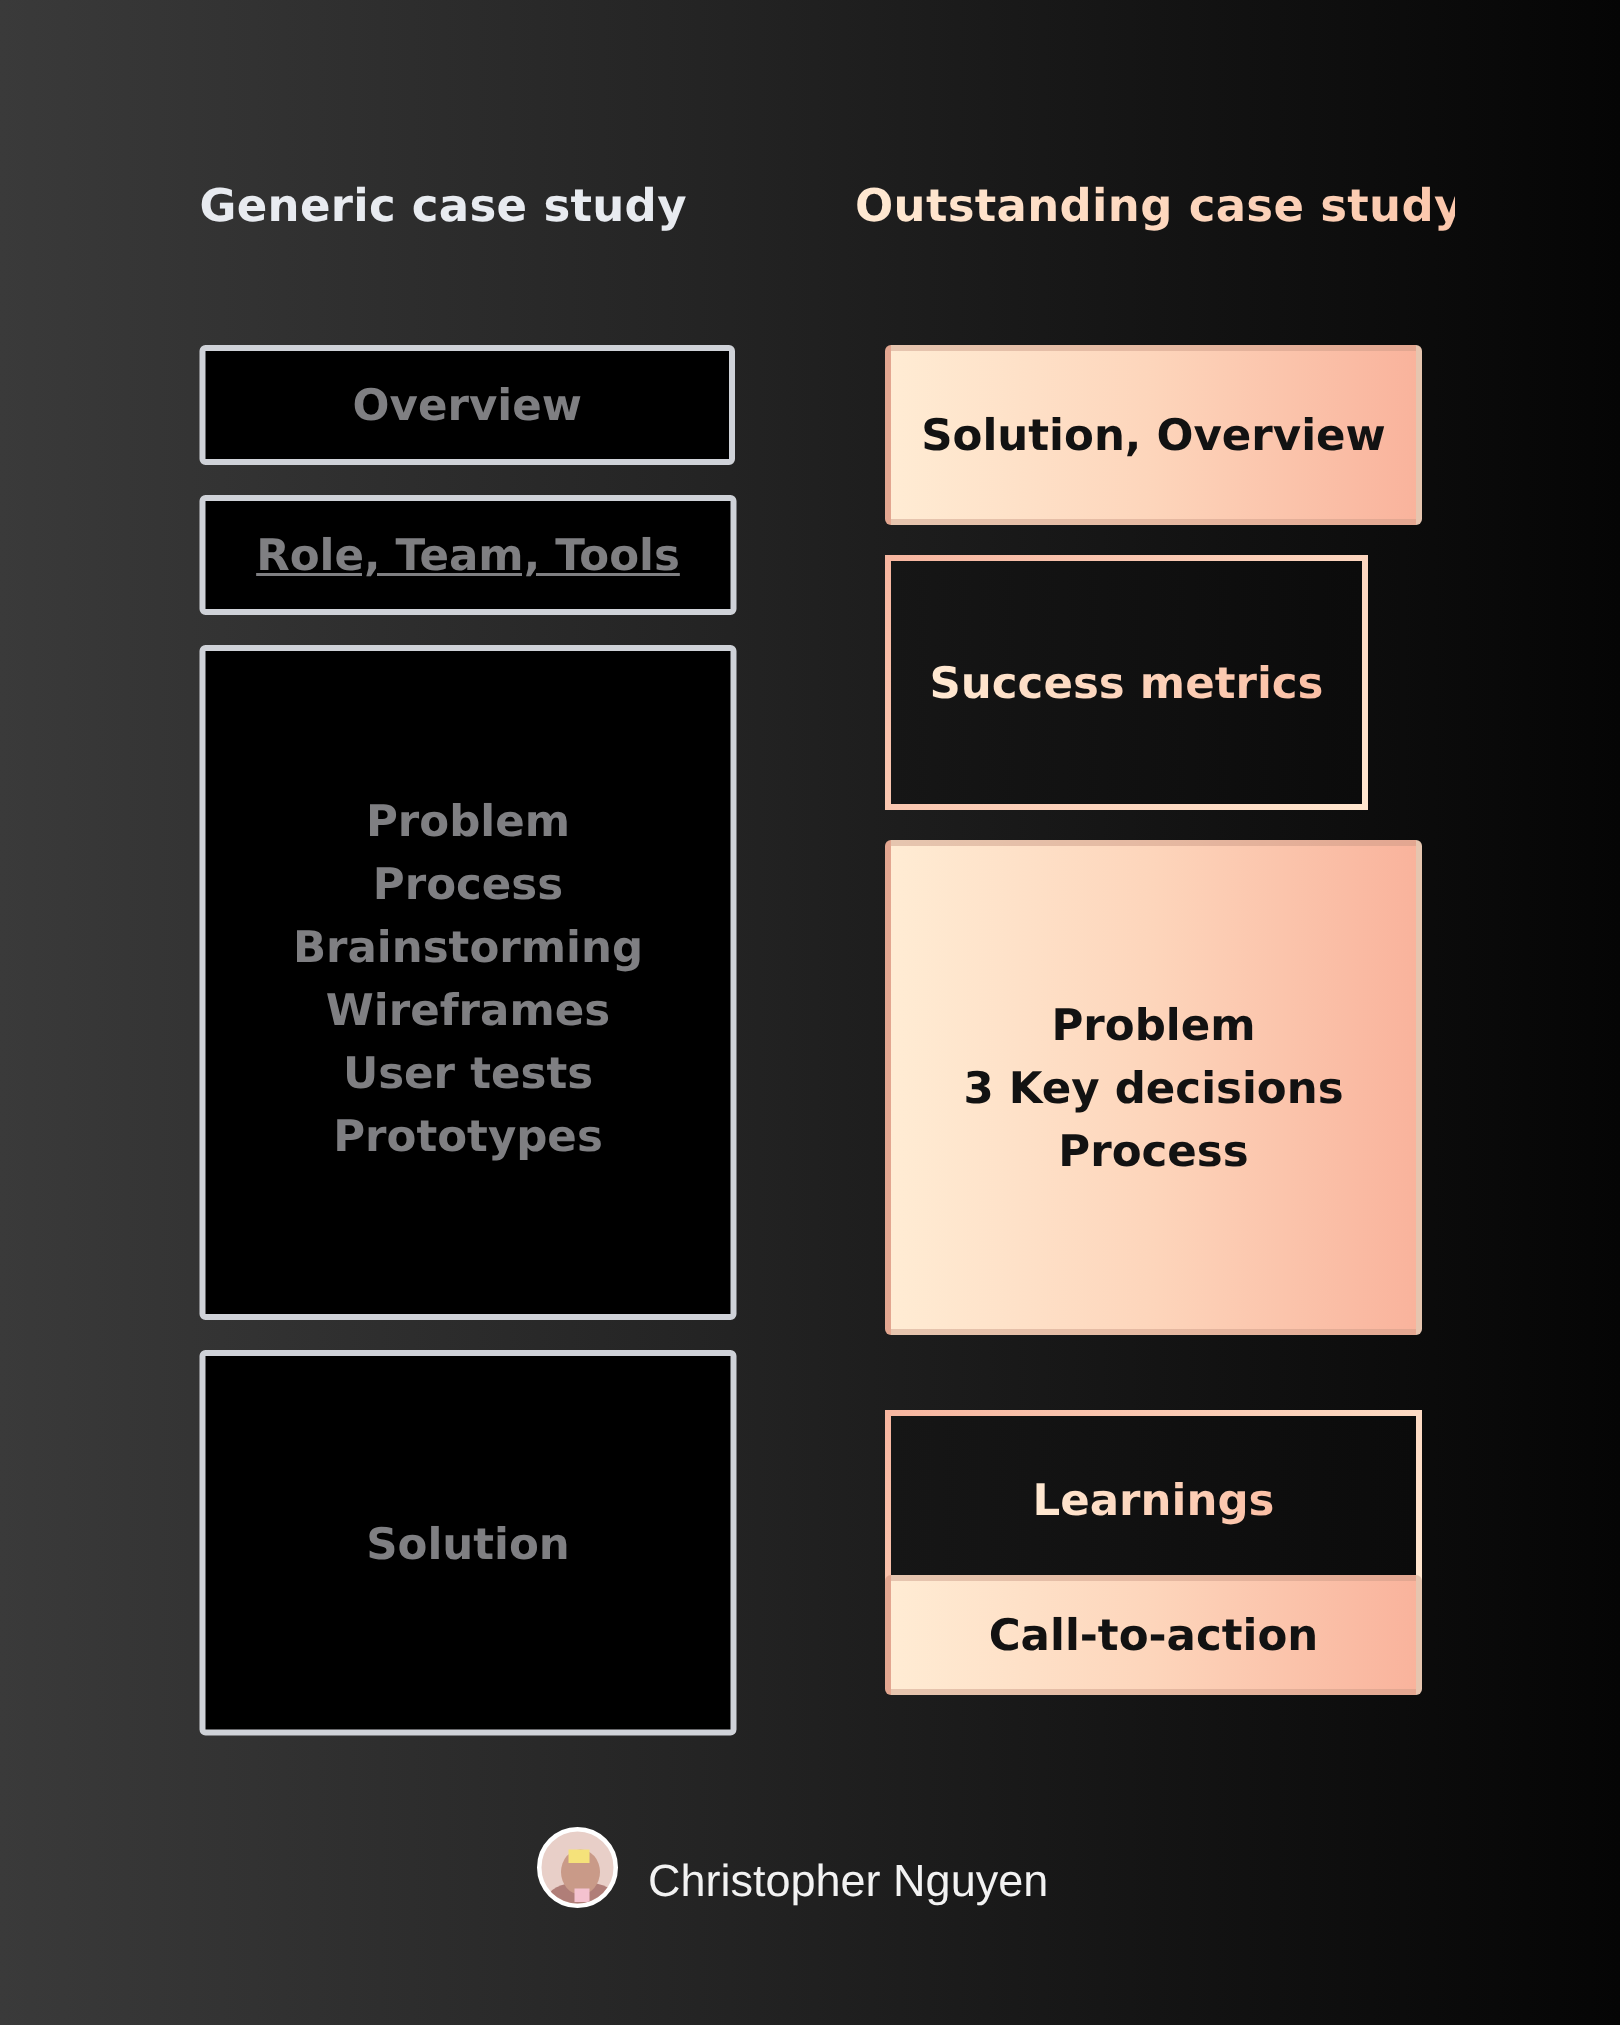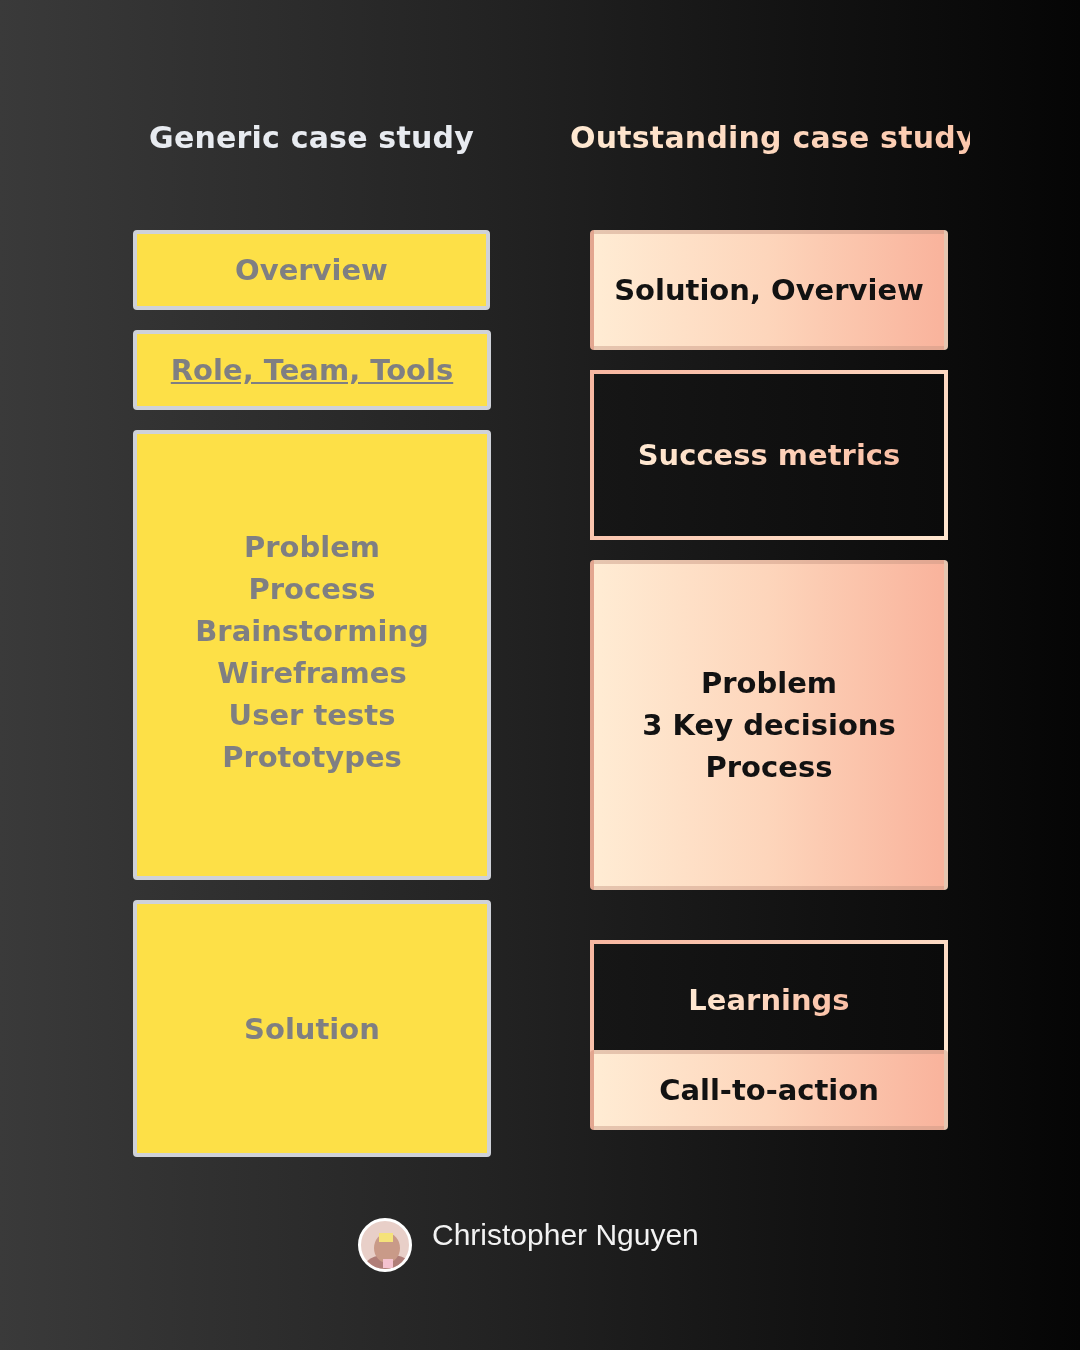--- a/index.html
+++ b/index.html
@@ -4,52 +4,52 @@
 <style>
   html, body { margin: 0; padding: 0; }
   body {
     width: 1080px; height: 1350px; overflow: hidden;
     background: linear-gradient(90deg, #3a3a3a 0%, #232323 45%, #121212 75%, #050505 100%);
     font-family: "DejaVu Sans", sans-serif;
     position: relative;
   }
   .col-title {
     position: absolute; top: 120px; font-size: 30px; font-weight: bold;
-    text-align: center; white-space: nowrap; letter-spacing: 0.2px;
+    white-space: nowrap; letter-spacing: 0.2px;
   }
   .title-left { left: 133px; width: 357px; color: #e8ebf0; }
   .title-right {
     left: 570px; width: 400px;
     background: linear-gradient(90deg, #ffe9d2 0%, #fbc7ac 100%);
     -webkit-background-clip: text; background-clip: text; color: transparent;
   }
   .box {
     position: absolute; box-sizing: border-box; border-radius: 4px;
     display: flex; align-items: center; justify-content: center; flex-direction: column;
     text-align: center; font-weight: bold; font-size: 29px; line-height: 42px;
   }
   .gbox {
-    background: #fde047; border: 4px solid #cfd2d8; color: #7f7f82; text-align: center;
+    background: #000000; border: 4px solid #cfd2d8; color: #7f7f82; text-align: center;
   }
   .obox-fill {
     background: linear-gradient(90deg, #ffecd4 0%, #fdd5bb 50%, #f9b39c 100%);
     border: 4px solid rgba(200,150,130,0.45); color: #121212;
   }
   .obox-outline {
     background: linear-gradient(90deg, #161616 0%, #0b0b0b 100%);
     border: 4px solid #f6c7b0; color: #ffd9c2;
     border-image: linear-gradient(135deg, #f7b6a0, #ffe6cf) 1;
     border-radius: 0;
   }
   .outline-text {
     background: linear-gradient(90deg, #ffe9d2, #fbbfa5);
     -webkit-background-clip: text; background-clip: text; color: transparent;
   }
   .footer {
-    position: absolute; top: 1218px; left: 358px; display: flex; align-items: flex-start; gap: 20px;
+    position: absolute; top: 1218px; left: 358px; display: flex; align-items: flex-end; gap: 20px;
   }
   .avatar {
     width: 54px; height: 54px; border-radius: 50%; box-sizing: border-box;
     border: 3px solid #ffffff; background: #e8cfc8; position: relative; overflow: hidden;
   }
   .avatar .face { position: absolute; left: 13px; top: 12px; width: 26px; height: 30px; border-radius: 50%; background: #c99a88; }
   .avatar .hoodie { position: absolute; left: 4px; top: 34px; width: 46px; height: 24px; border-radius: 45% 45% 0 0; background: #b07e78; }
   .avatar .note1 { position: absolute; left: 18px; top: 12px; width: 14px; height: 9px; background: #f5e27a; }
   .avatar .note2 { position: absolute; left: 22px; top: 38px; width: 10px; height: 9px; background: #f4c2cf; }
   .author-name { color: #f2f2f2; font-family: "Liberation Sans", sans-serif; font-size: 30px; }
@@ -77,21 +77,21 @@
   </div>
   <div class="box gbox" style="left:133px;top:900px;width:358px;height:257px;">
     <span>Solution</span>
   </div>
 </div>
 
 <div>
   <div class="box obox-fill" style="left:590px;top:230px;width:358px;height:120px;">
     <span>Solution, Overview</span>
   </div>
-  <div class="box obox-outline" style="left:590px;top:370px;width:358px;height:170px;">
+  <div class="box obox-outline" style="left:590px;top:370px;width:322px;height:170px;">
     <span class="outline-text">Success metrics</span>
   </div>
   <div class="box obox-fill" style="left:590px;top:560px;width:358px;height:330px;">
     <span>Problem</span>
     <span>3 Key decisions</span>
     <span>Process</span>
   </div>
   <div class="box obox-outline" style="left:590px;top:910px;width:358px;height:120px;margin-top:30px;">
     <span class="outline-text">Learnings</span>
   </div>

